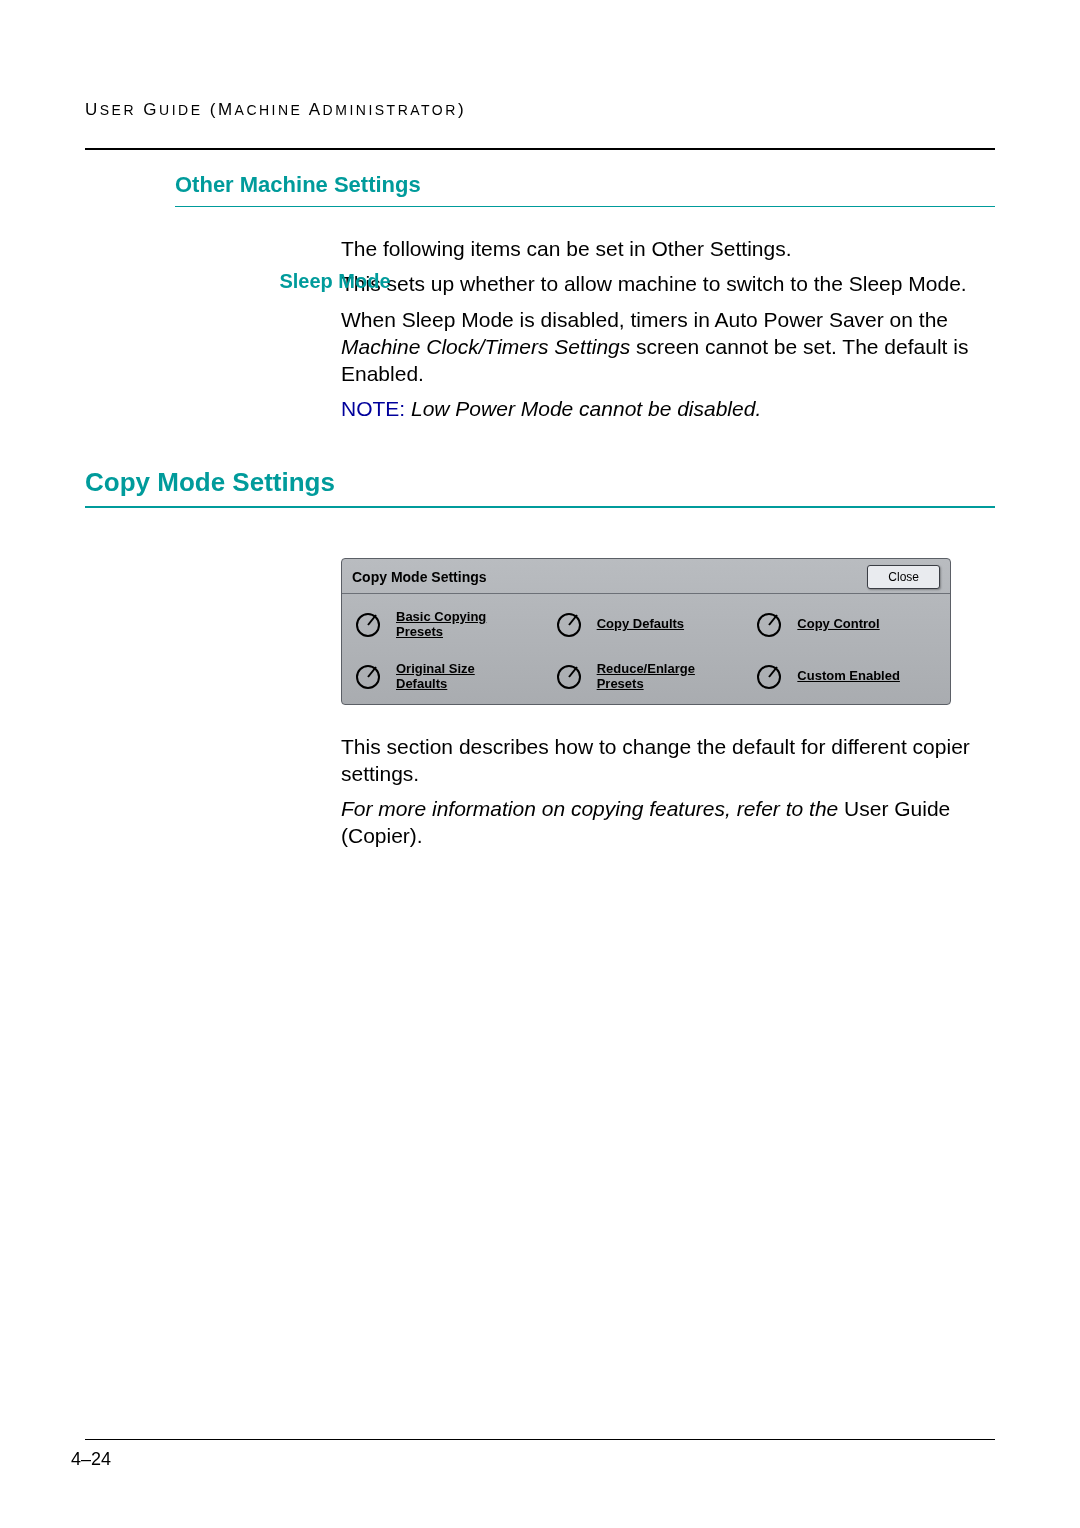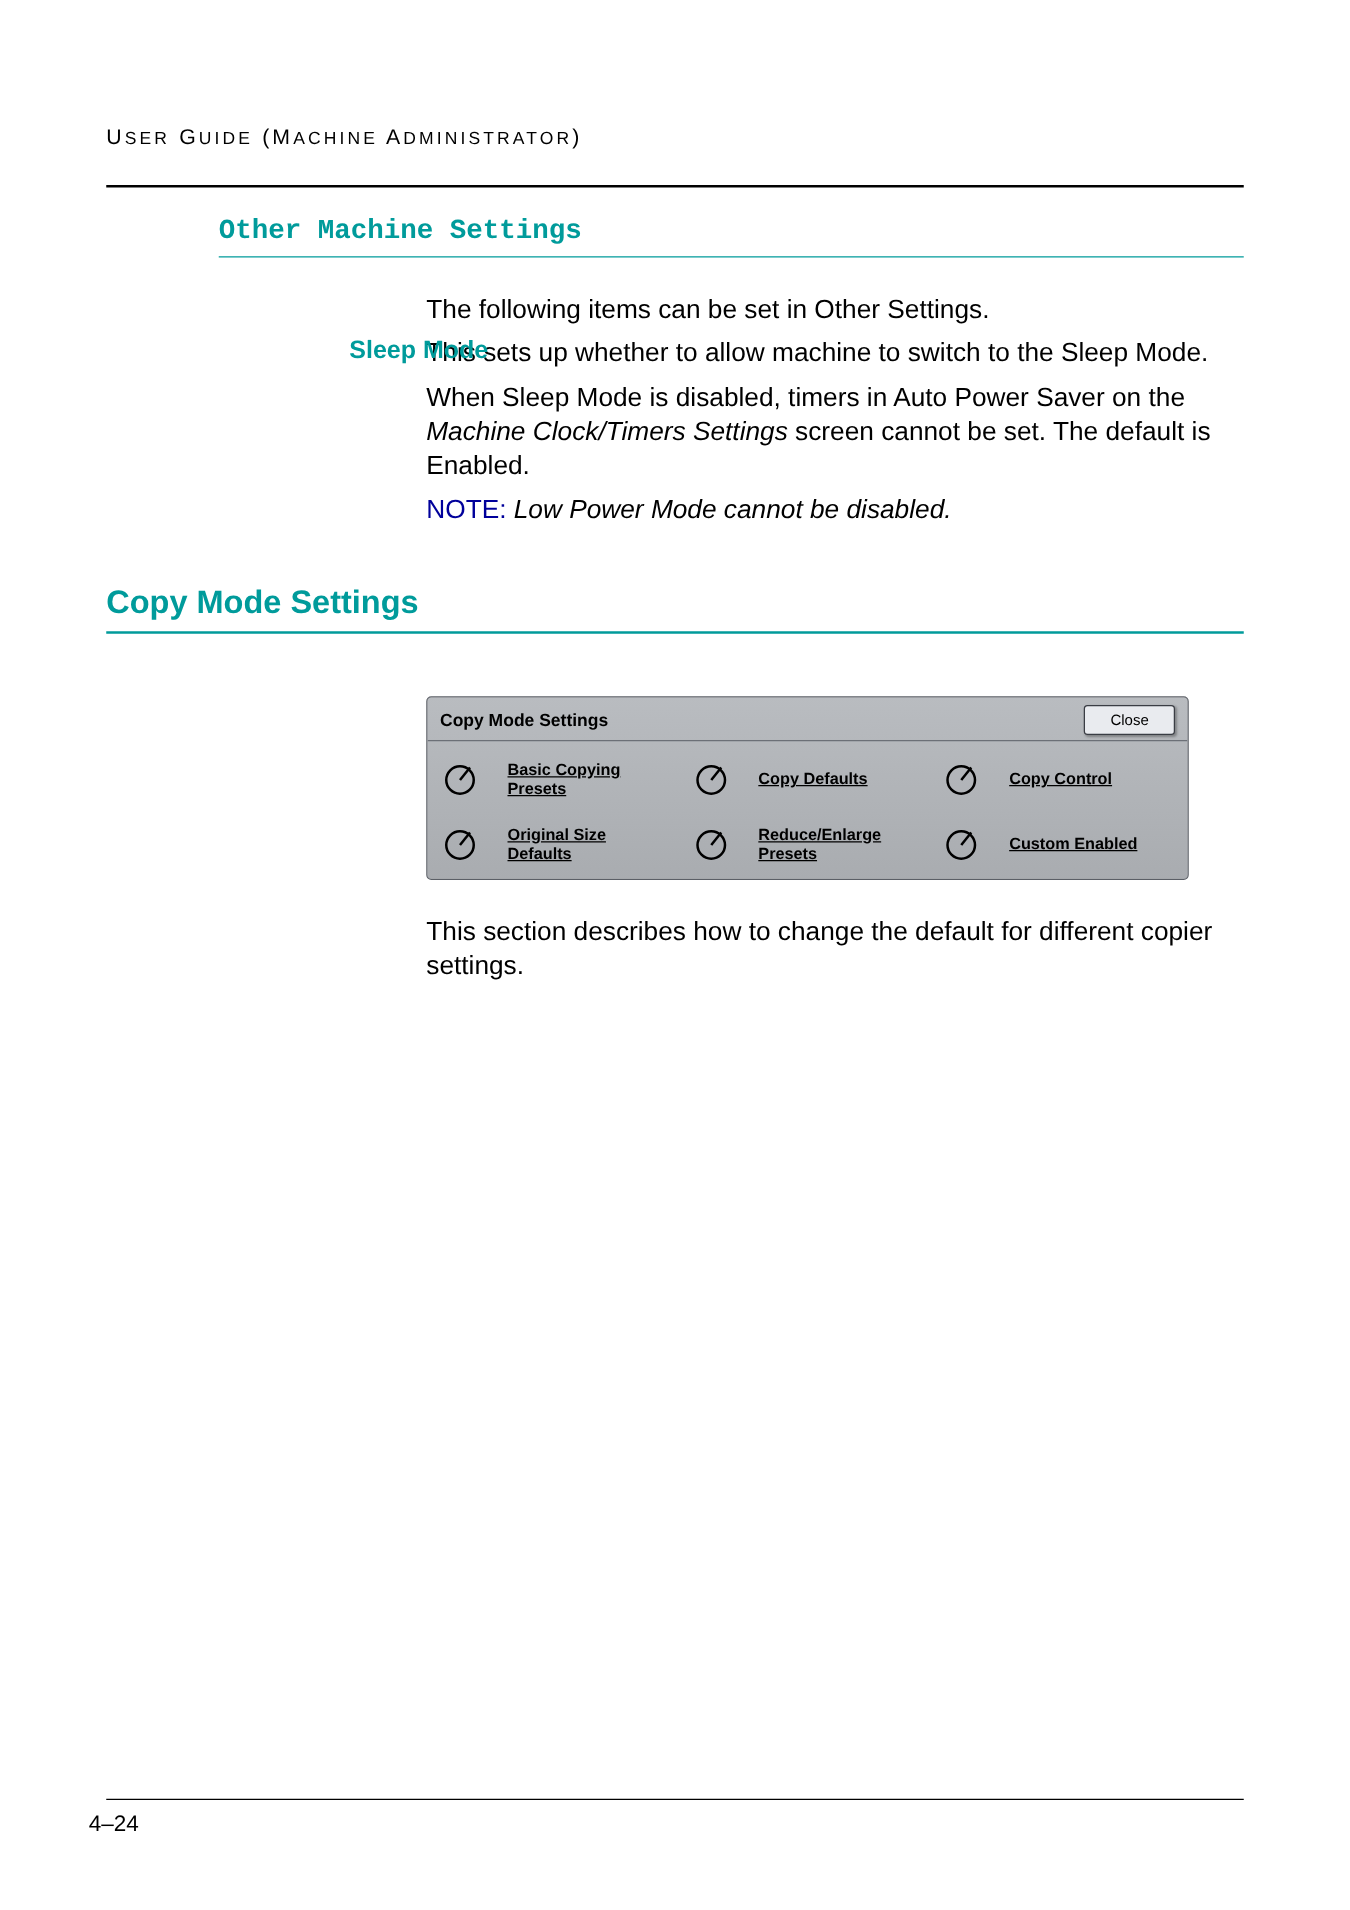--- a/index.html
+++ b/index.html
@@ -28,21 +28,20 @@
     border-top: 2px solid #000;
     width: 100%;
     margin-top: 3px;
   }
   .sect-h3 {
     color: #009B9B;
     font-size: 22px;
     font-weight: bold;
     margin-left: 90px;
     margin-bottom: 8px;
-    font-family: Liberation Mono, monospace;
   }
   .h3-rule {
     margin-left: 90px;
     border-bottom: 1px solid #009B9B;
     height: 1px;
     margin-bottom: 28px;
   }
   .body-block {
     margin-left: 256px;
     margin-right: 10px;
@@ -113,21 +112,21 @@
   }
   .ui-body {
     padding: 16px 12px 12px 12px;
     display: grid;
     grid-template-columns: repeat(3, 1fr);
     gap: 22px 18px;
   }
   .ui-option {
     display: flex;
     align-items: center;
-    gap: 24px;
+    gap: 14px;
     cursor: pointer;
   }
   .ui-radio-svg { flex: 0 0 28px; }
   .ui-option-label {
     font-size: 13px;
     font-weight: bold;
     text-decoration: underline;
     color: #000;
     line-height: 1.15;
   }
@@ -247,17 +246,20 @@
           </svg>
         <div class="ui-option-label">
           <span>Custom Enabled</span>
         </div>
       </div>
     </div>
   </div>
 
   <div class="body-block">
     <p>This section describes how to change the default for different copier settings.</p>
+    <p>
+      <span class="italic">For more information on copying features, refer to the</span><span> User Guide (Copier).</span>
+    </p>
   </div>
 
   <div class="bottom-rule"></div>
   <div class="page-number">4–24</div>
 </div>
 
 </body></html>

